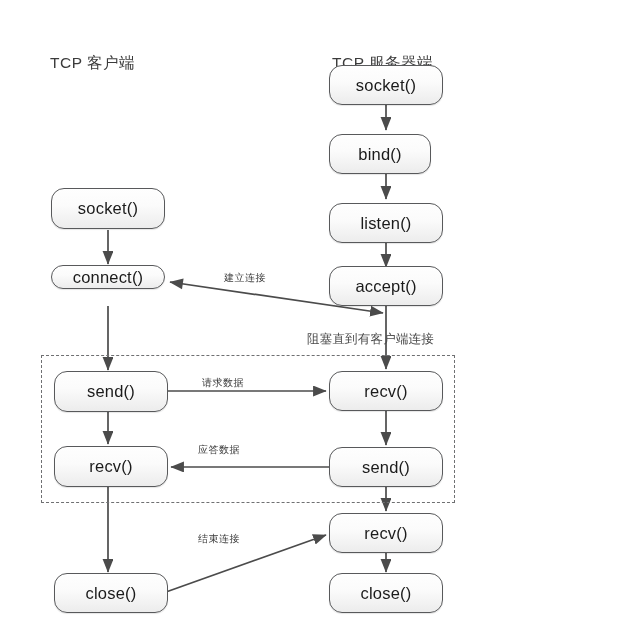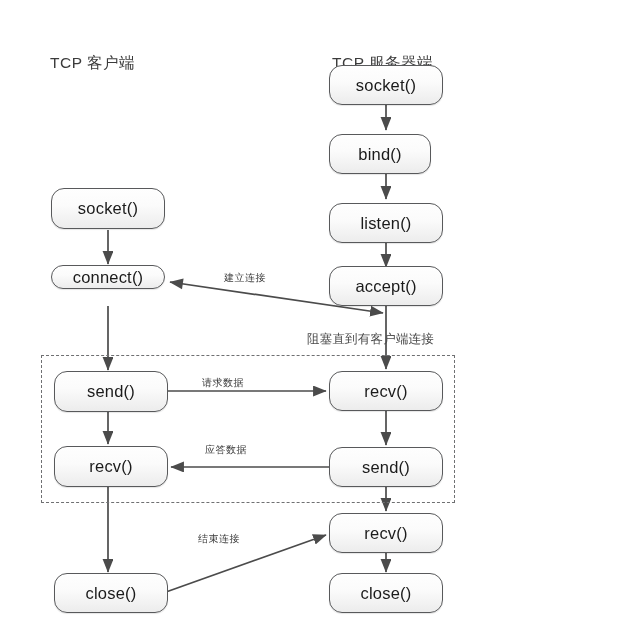--- a/index.html
+++ b/index.html
@@ -122,14 +122,14 @@
 
 <div class="node" style="left:51px; top:188px; width:114px; height:41px;">socket()</div>
 <div class="node" style="left:51px; top:265px; width:114px; height:24px;">connect()</div>
 <div class="node" style="left:54px; top:371px; width:114px; height:41px;">send()</div>
 <div class="node" style="left:54px; top:446px; width:114px; height:41px;">recv()</div>
 <div class="node" style="left:54px; top:573px; width:114px; height:40px;">close()</div>
 
 <div class="edge-label" style="left:224px; top:271px;">建立连接</div>
 <div class="edge-label small" style="left:283px; top:331px;margin-left:24px;">阻塞直到有客户端连接</div>
 <div class="edge-label" style="left:202px; top:376px;">请求数据</div>
-<div class="edge-label" style="left:205px; top:443px;">应答数据</div>
+<div class="edge-label" style="left:198px; top:443px;">应答数据</div>
 <div class="edge-label" style="left:191px; top:532px;margin-left:7px;">结束连接</div>
 
 </body></html>

